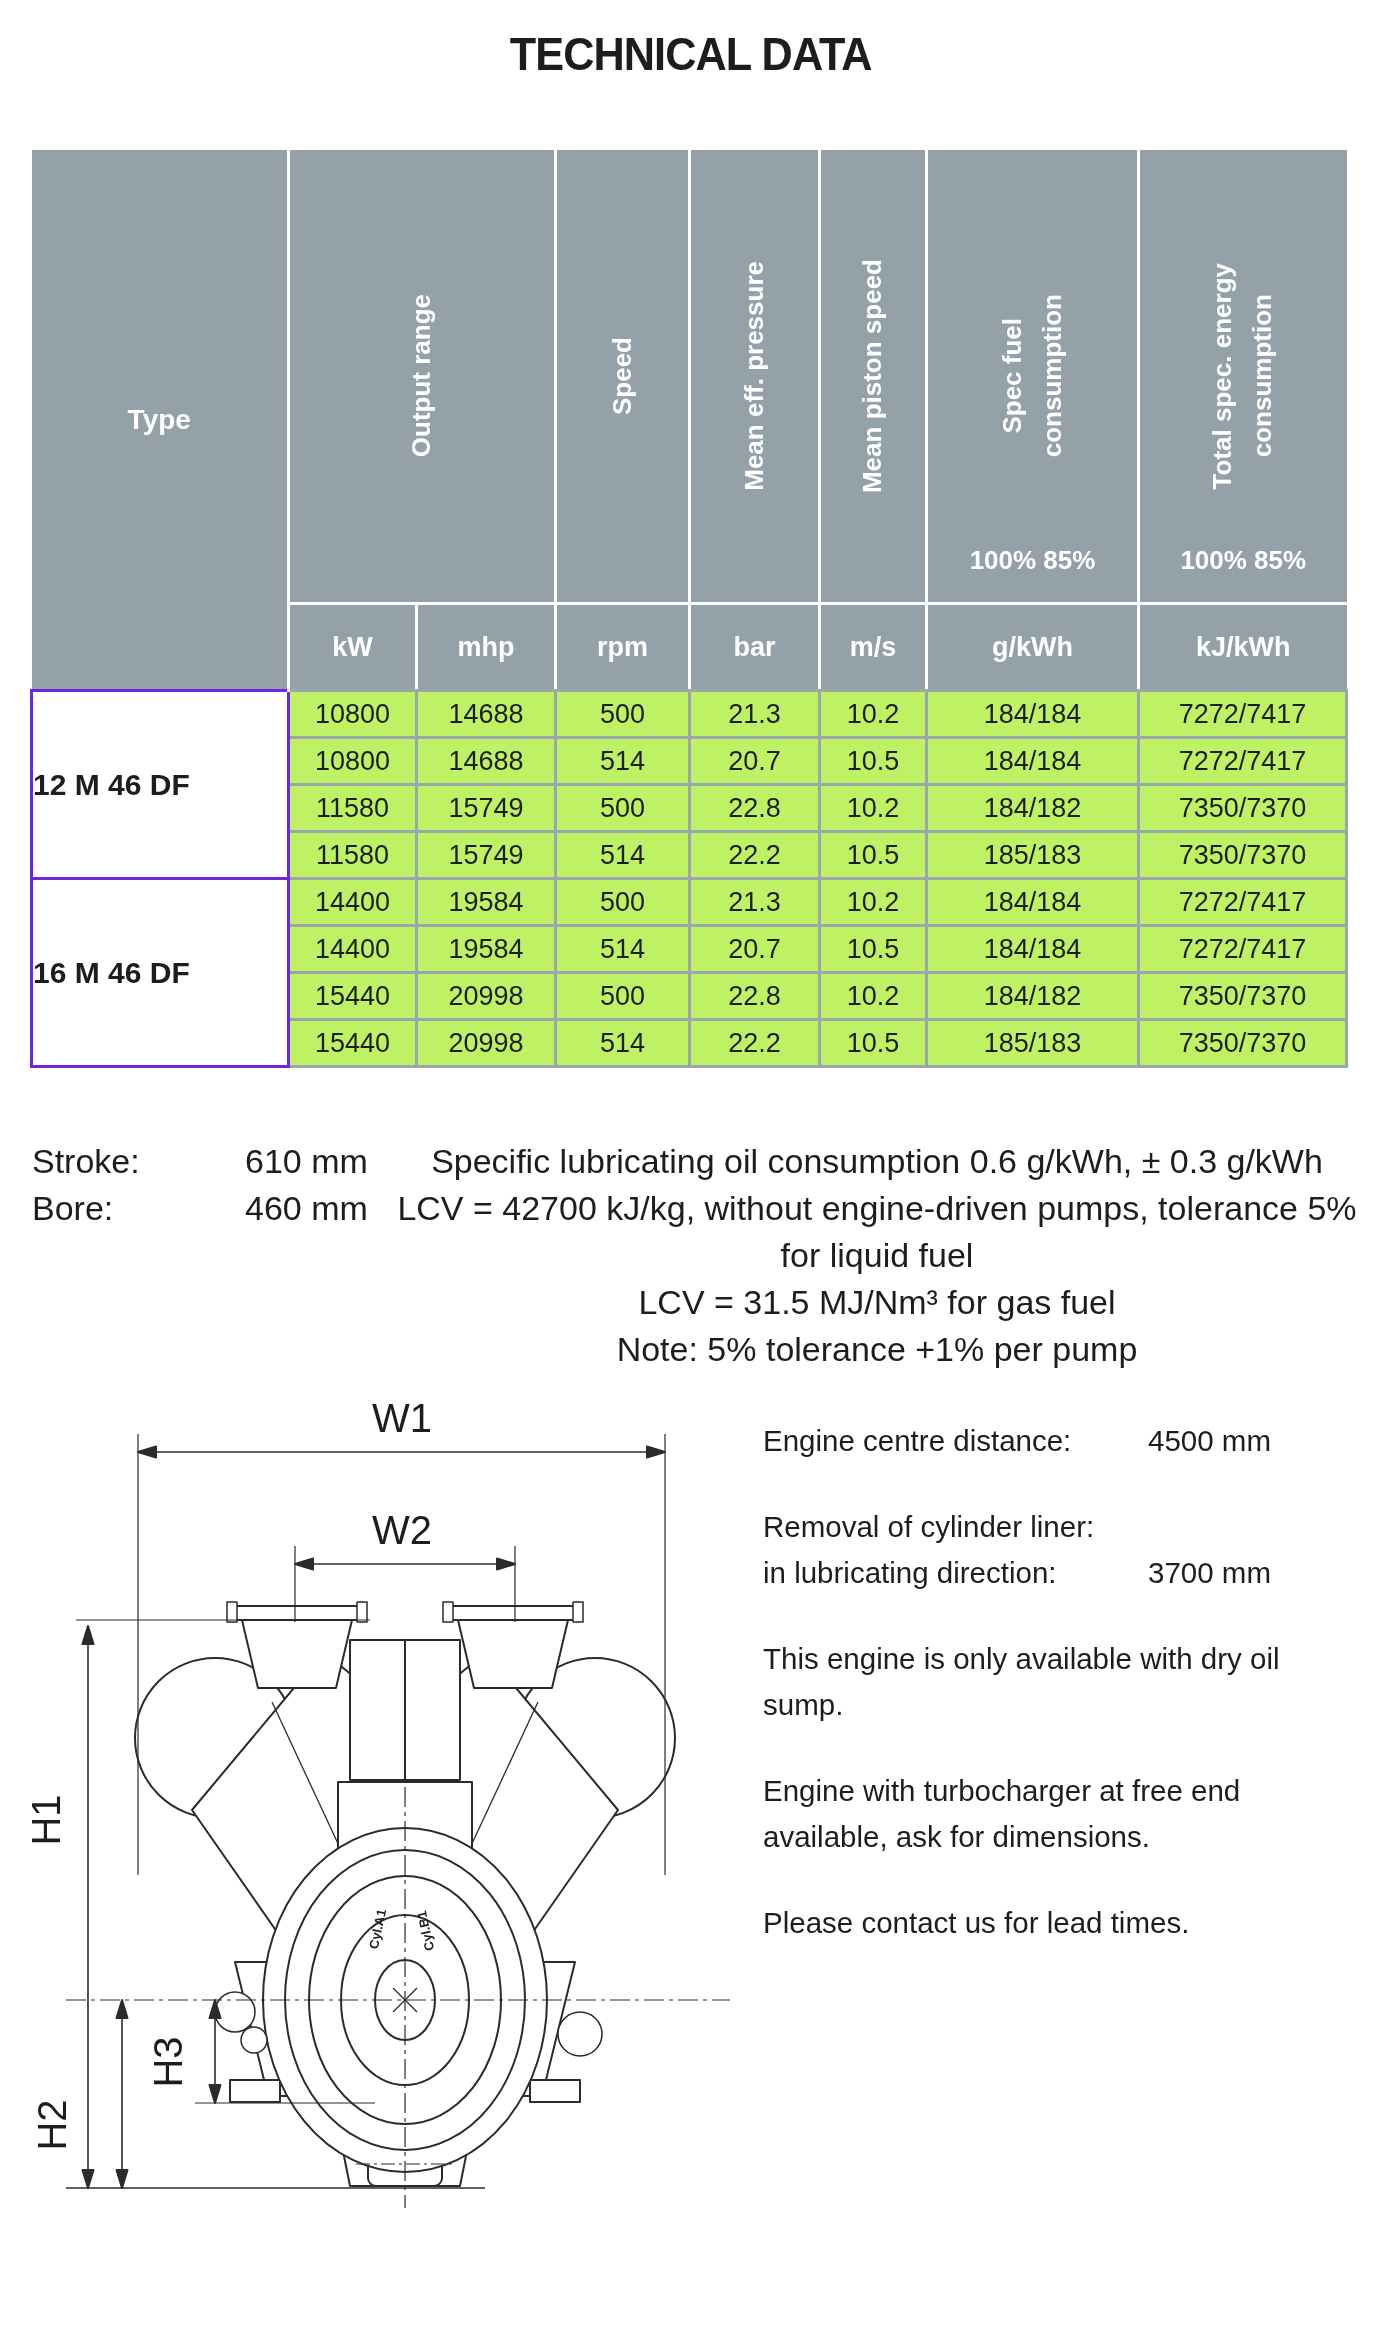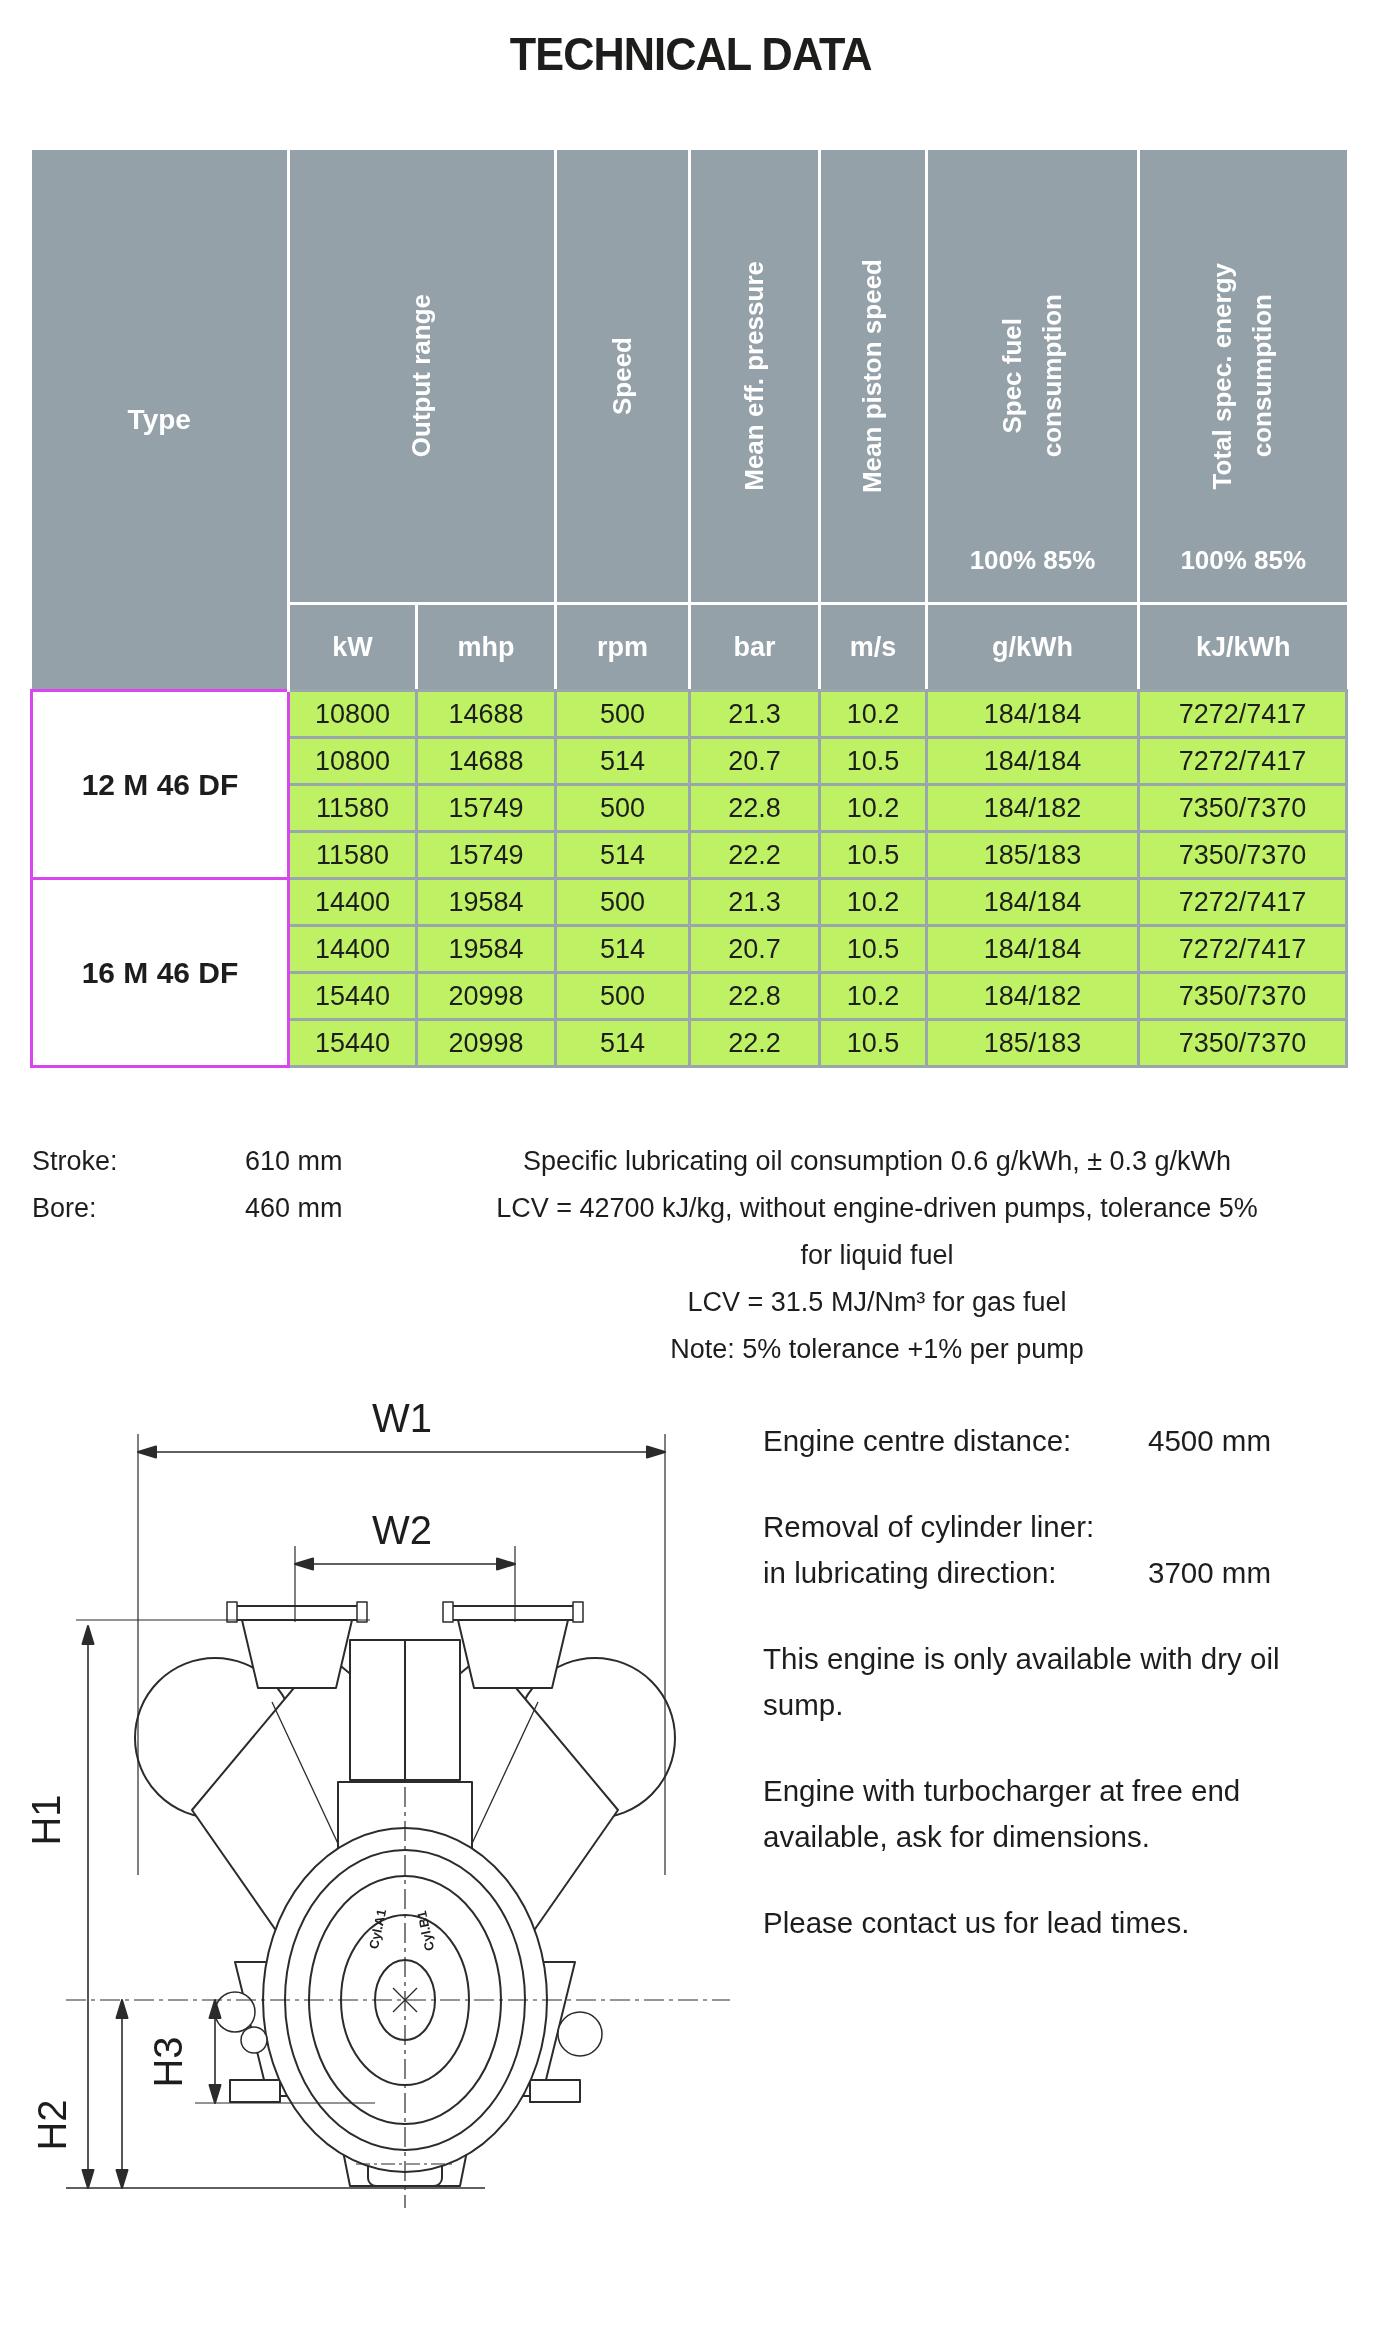--- a/index.html
+++ b/index.html
@@ -28,25 +28,25 @@
   .vlab { writing-mode:vertical-rl; transform:rotate(180deg);
           color:#fff; font-size:26px; font-weight:bold; line-height:1.15; white-space:nowrap; }
   .vcenter { display:flex; justify-content:center; align-items:center; height:100%; gap:10px; }
   .hload { position:relative; }
   .hload .vcenter { height:370px; }
   .loadlab { position:absolute; left:0; bottom:26px; width:100%; text-align:center;
              color:#fff; font-size:26px; font-weight:bold; }
 
   td.d { background:#bef264; border:3px solid #9aa6ad; height:44px;
          text-align:center; vertical-align:middle; font-size:27px; color:#1d1d1b; }
-  td.tc { background:#fff; border:3px solid #d946ef; text-align:center; vertical-align:middle;
+  td.tc { background:#fff; border:3px solid #6d28d9; text-align:left; vertical-align:middle;
           font-size:30px; font-weight:bold; color:#1d1d1b; }
 
   
-  .specs { position:absolute; left:32px; top:1138px; width:1330px; font-size:27px; line-height:47px; }
+  .specs { position:absolute; left:32px; top:1138px; width:1330px; font-size:34px; line-height:47px; }
   .specrow { display:flex; }
   .speclabel { width:213px; }
   .specvalue { width:147px; }
   .notes { position:absolute; left:360px; top:0; width:970px;text-align:center; }
 
   
   .rightcol { position:absolute; left:763px; top:1418px; width:560px; font-size:29.5px; line-height:46px; }
   .kv { display:flex; }
   .kv .kvlab { width:385px; }
   .rightcol .block { margin-bottom:40px; }

